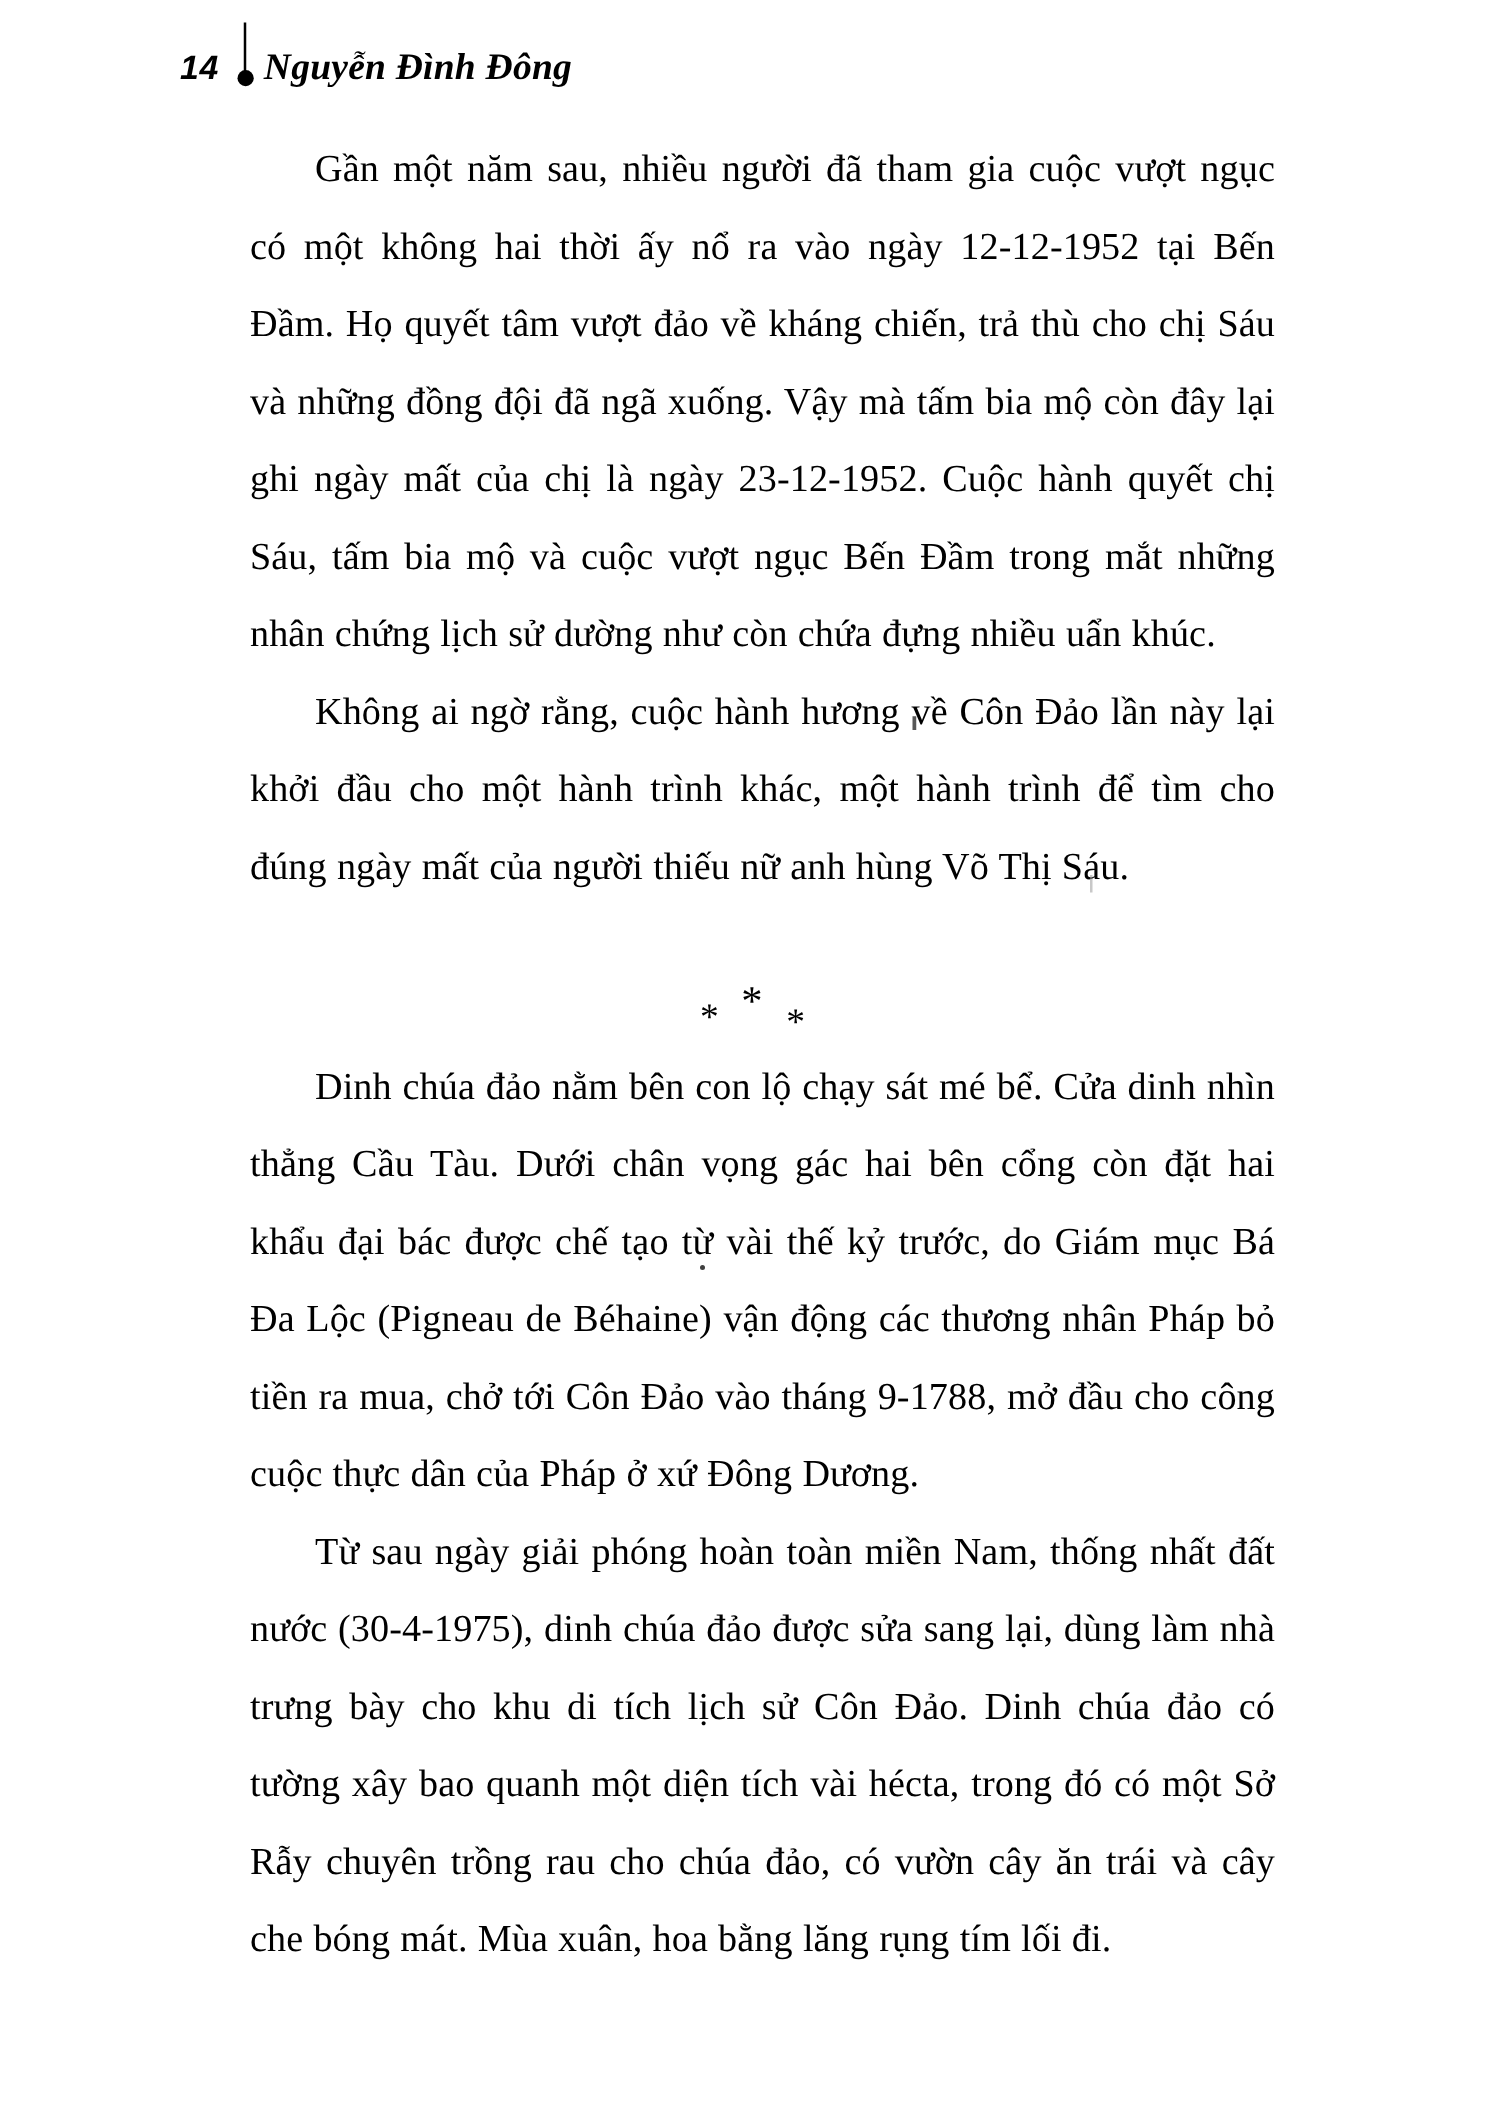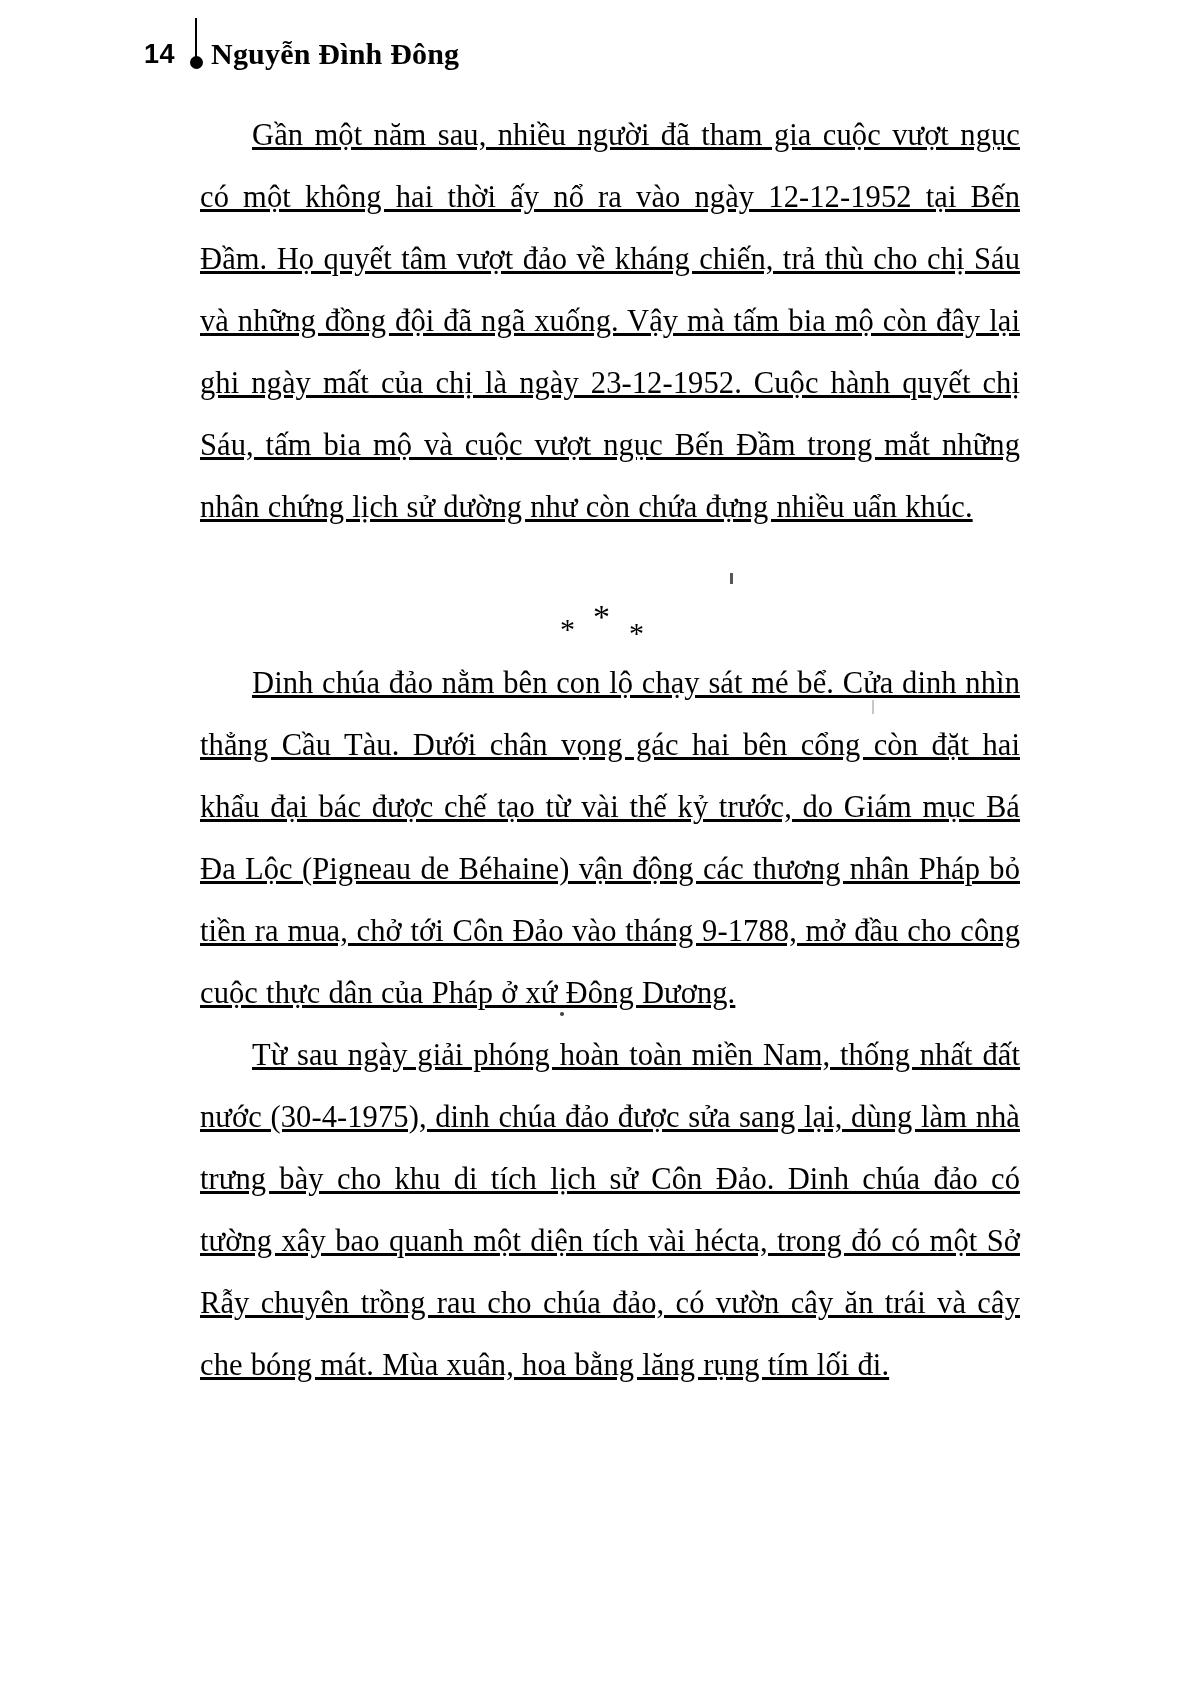--- a/index.html
+++ b/index.html
@@ -25,20 +25,21 @@
   }
 
   
   .header {
     position: absolute;
     left: 144px;
     top: 18px;
     display: flex;
     align-items: flex-end;
     height: 54px;
+    font-style: italic;
   }
   .folio {
     font-family: "Liberation Sans", "DejaVu Sans", sans-serif;
     font-size: 27px;
     font-weight: 700;
     letter-spacing: 0.5px;
     line-height: 1;
     padding-bottom: 4px;
     color: #000;
   }
@@ -73,21 +74,20 @@
     padding-bottom: 3px;
     letter-spacing: 0.2px;
   }
 
   
   .content {
     position: absolute;
     left: 200px;
     top: 104px;
     width: 820px;
-    text-decoration: underline;
   }
   p.para {
     margin: 0 0 0 0;
     text-align: justify;
     text-justify: inter-word;
     font-size: 30.5px;
     line-height: 62px;
     text-indent: 52px;
     letter-spacing: 0.1px;
     word-spacing: 0.4px;
@@ -137,20 +137,21 @@
       <span class="stem"></span>
       <span class="dot"></span>
     </span>
     <span class="header-title">Nguyễn Đình Đông</span>
   </div>
 
   <div class="content">
 
     <p class="para">Gần một năm sau, nhiều người đã tham gia cuộc vượt ngục có một không hai thời ấy nổ ra vào ngày 12-12-1952 tại Bến Đầm. Họ quyết tâm vượt đảo về kháng chiến, trả thù cho chị Sáu và những đồng đội đã ngã xuống. Vậy mà tấm bia mộ còn đây lại ghi ngày mất của chị là ngày 23-12-1952. Cuộc hành quyết chị Sáu, tấm bia mộ và cuộc vượt ngục Bến Đầm trong mắt những nhân chứng lịch sử dường như còn chứa đựng nhiều uẩn khúc.</p>
 
+    <p class="para">Không ai ngờ rằng, cuộc hành hương về Côn Đảo lần này lại khởi đầu cho một hành trình khác, một hành trình để tìm cho đúng ngày mất của người thiếu nữ anh hùng Võ Thị Sáu.</p>
 
     <div class="sep">
       <span class="stars">
         <span class="s1">*</span>
         <span class="s2">*</span>
         <span class="s3">*</span>
       </span>
     </div>
 
     <p class="para">Dinh chúa đảo nằm bên con lộ chạy sát mé bể. Cửa dinh nhìn thẳng Cầu Tàu. Dưới chân vọng gác hai bên cổng còn đặt hai khẩu đại bác được chế tạo từ vài thế kỷ trước, do Giám mục Bá Đa Lộc (Pigneau de Béhaine) vận động các thương nhân Pháp bỏ tiền ra mua, chở tới Côn Đảo vào tháng 9-1788, mở đầu cho công cuộc thực dân của Pháp ở xứ Đông Dương.</p>

